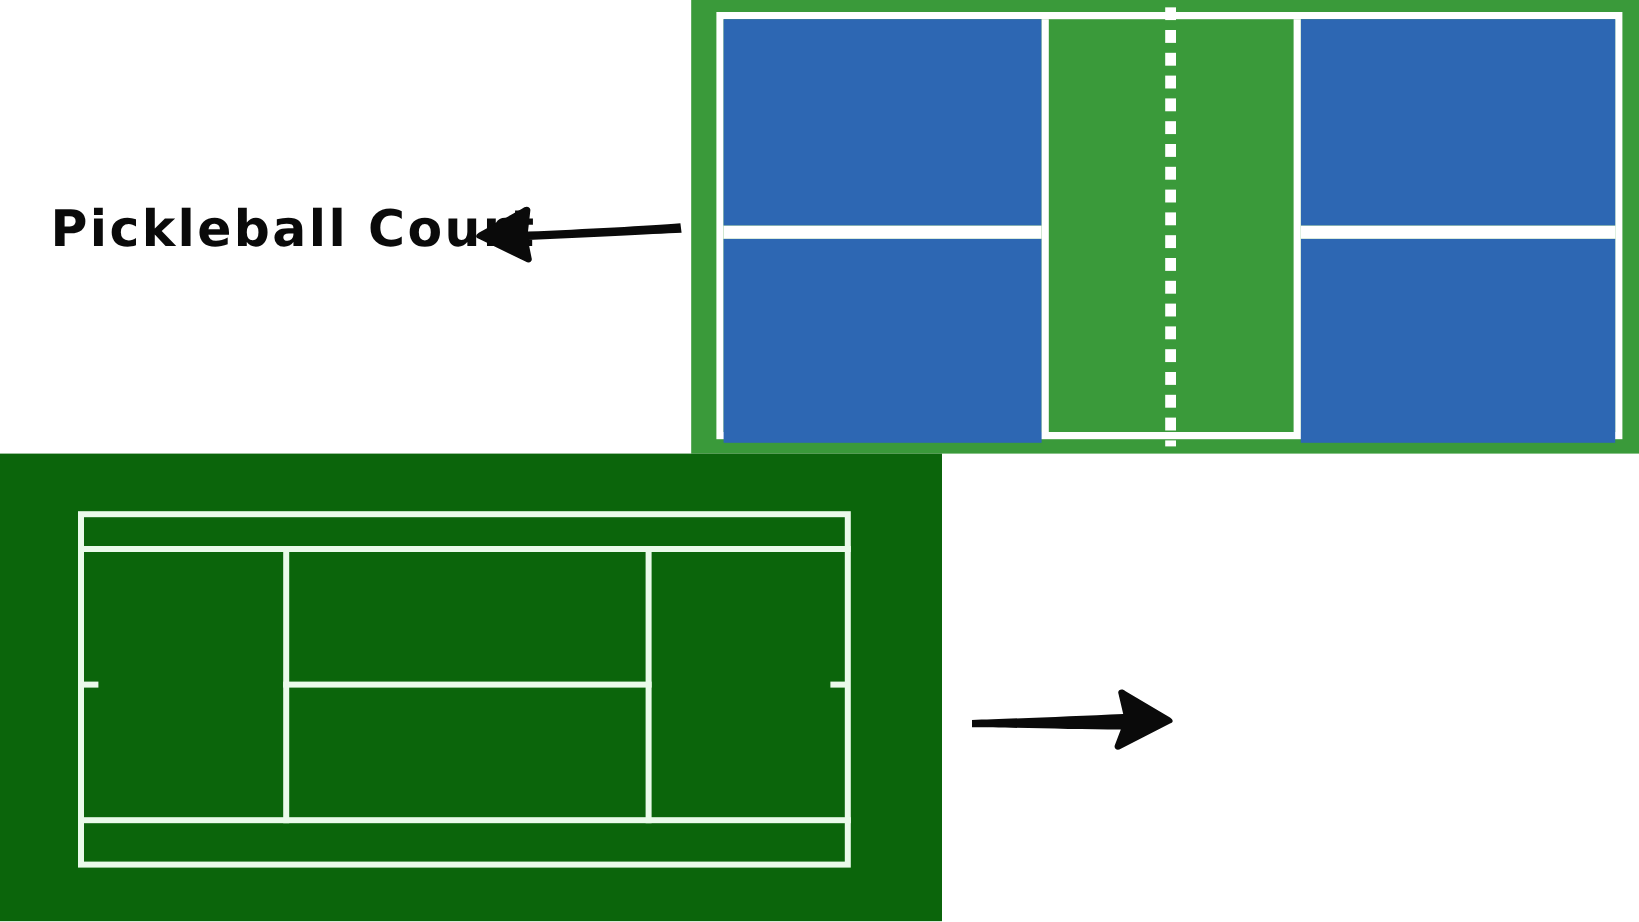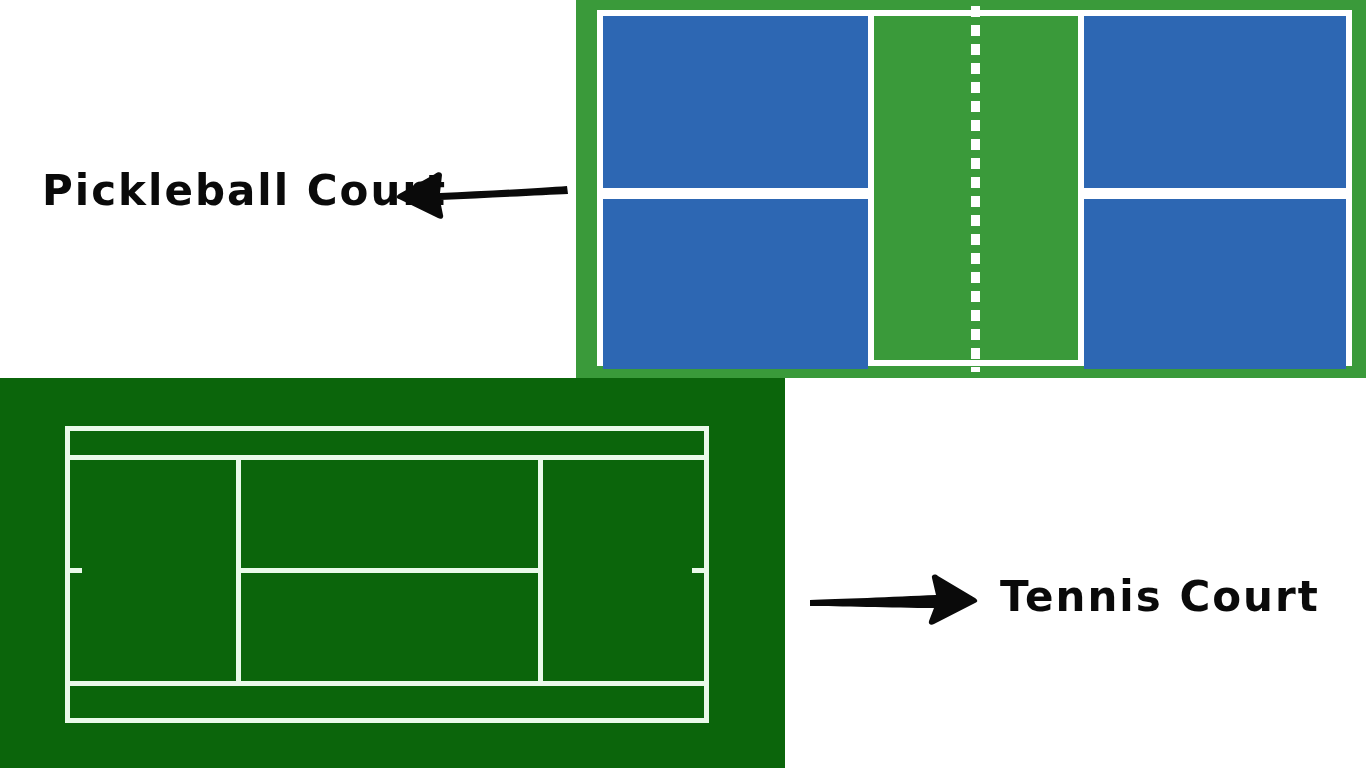--- a/index.html
+++ b/index.html
@@ -175,15 +175,14 @@
   <div class="label" id="pickleball-label">Pickleball Court</div>
 
   <svg class="arrow-svg" id="pickleball-arrow" width="180" height="70" viewBox="0 0 180 70">
     <path d="M175 28 C150 30, 95 33, 48 35 L50 17 C50 14, 46 13, 43 16 L7 36 C4 38, 4 40, 7 41 L46 60 C49 62, 52 60, 51 57 L48 42 C96 40, 151 37, 176 36 Z" fill="#0a0a0a"></path>
   </svg>
 
   <svg class="arrow-svg" id="tennis-arrow" width="175" height="70" viewBox="0 0 175 70">
     <path d="M2 30 C30 29, 85 27, 128 25 L124 8 C123 5, 127 3, 130 6 L167 28 C170 30, 170 32, 167 33 L126 54 C123 56, 120 54, 121 51 L126 38 C84 38, 30 36, 2 36 Z" fill="#0a0a0a"></path>
   </svg>
 
-  <div class="label" id="tennis-label">Tennis Court</div>
 
 </div>
 
 </body></html>

